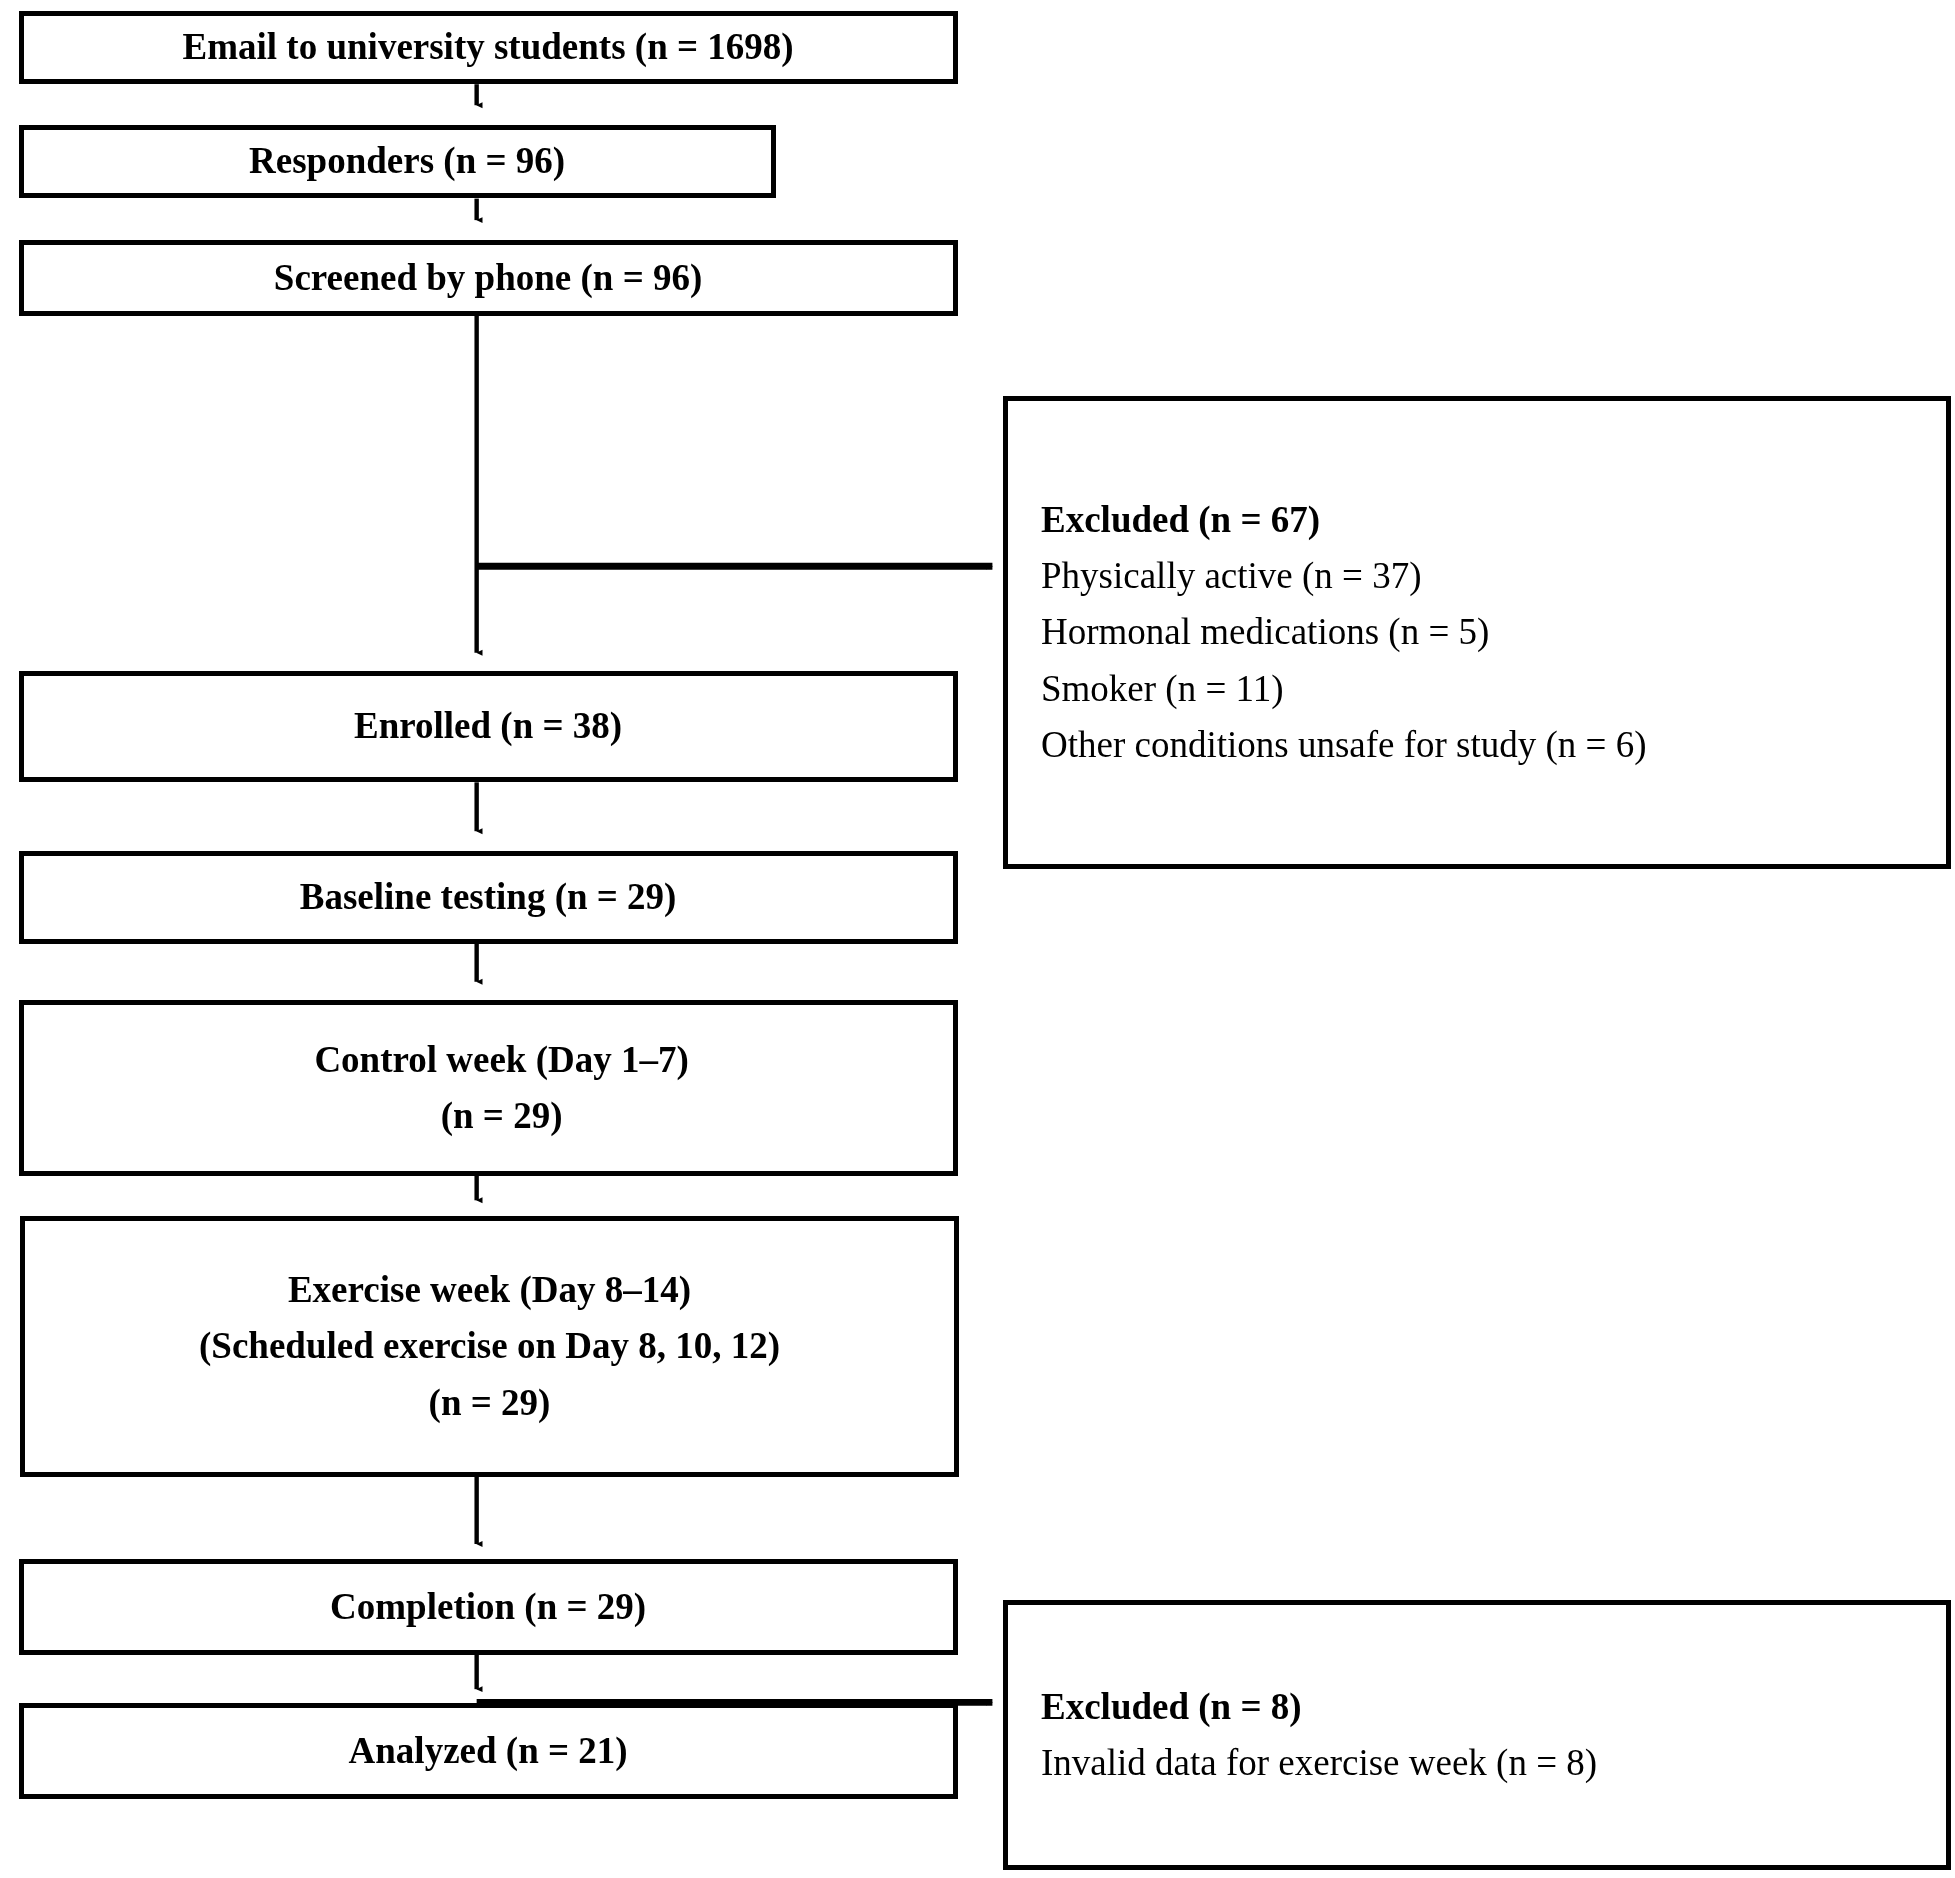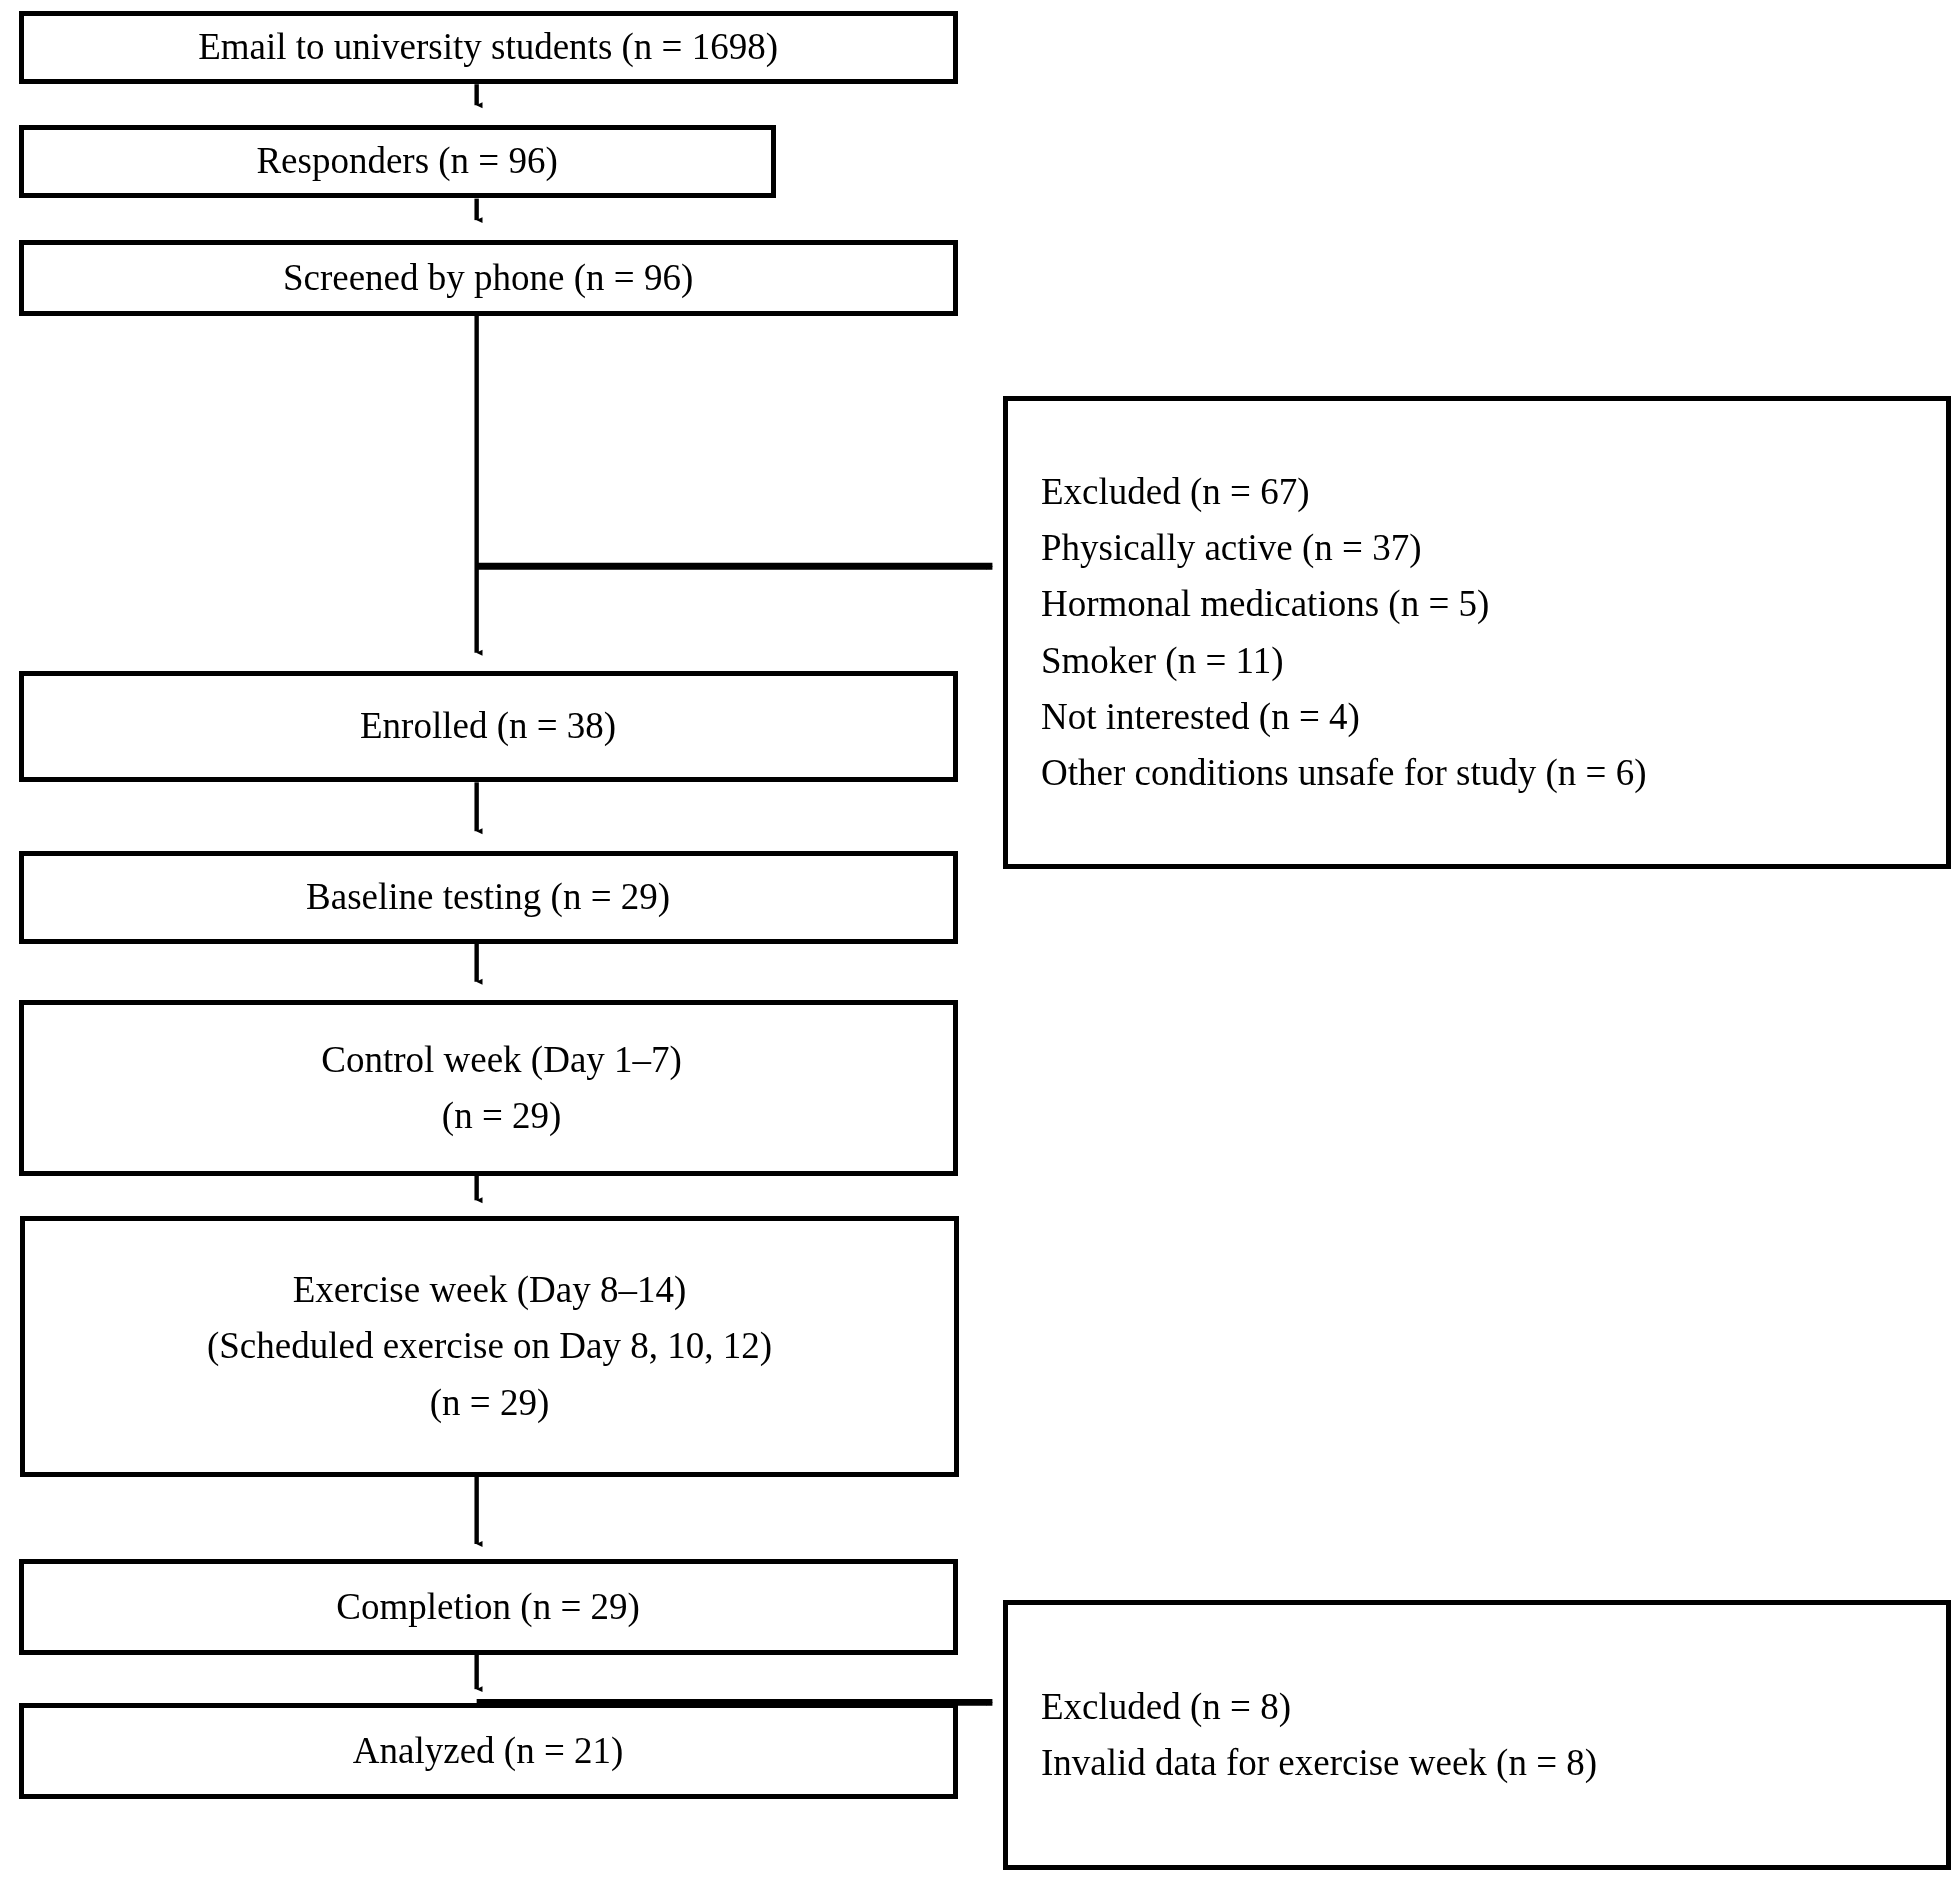--- a/index.html
+++ b/index.html
@@ -31,21 +31,21 @@
     justify-content: center;
     padding-left: 33px;
   }
   .line {
     color: #000000;
     font-size: 37px;
     line-height: 1.52;
     white-space: nowrap;
   }
   .line.bold {
-    font-weight: normal;
+    font-weight: bold;
   }
   .line.reg {
     font-weight: normal;
   }
   svg.connectors {
     position: absolute;
     left: 0;
     top: 0;
     width: 1955px;
     height: 1878px;
@@ -121,21 +121,20 @@
 
   <div class="node" style="left:18.6px; top:1703px; width:939px; height:96px;">
     <div class="line bold">Analyzed (n = 21)</div>
   </div>
 
   <div class="node left-align" style="left:1003px; top:396px; width:948px; height:473px;">
     <div class="line bold">Excluded (n = 67)</div>
     <div class="line reg">Physically active (n = 37)</div>
     <div class="line reg">Hormonal medications (n = 5)</div>
     <div class="line reg">Smoker (n = 11)</div>
-    <div class="line reg">Not interested (n = 4)</div>
     <div class="line reg">Other conditions unsafe for study (n = 6)</div>
   </div>
 
   <div class="node left-align" style="left:1003px; top:1600px; width:948px; height:270px;">
     <div class="line bold">Excluded (n = 8)</div>
     <div class="line reg">Invalid data for exercise week (n = 8)</div>
   </div>
 
 </div>
 

